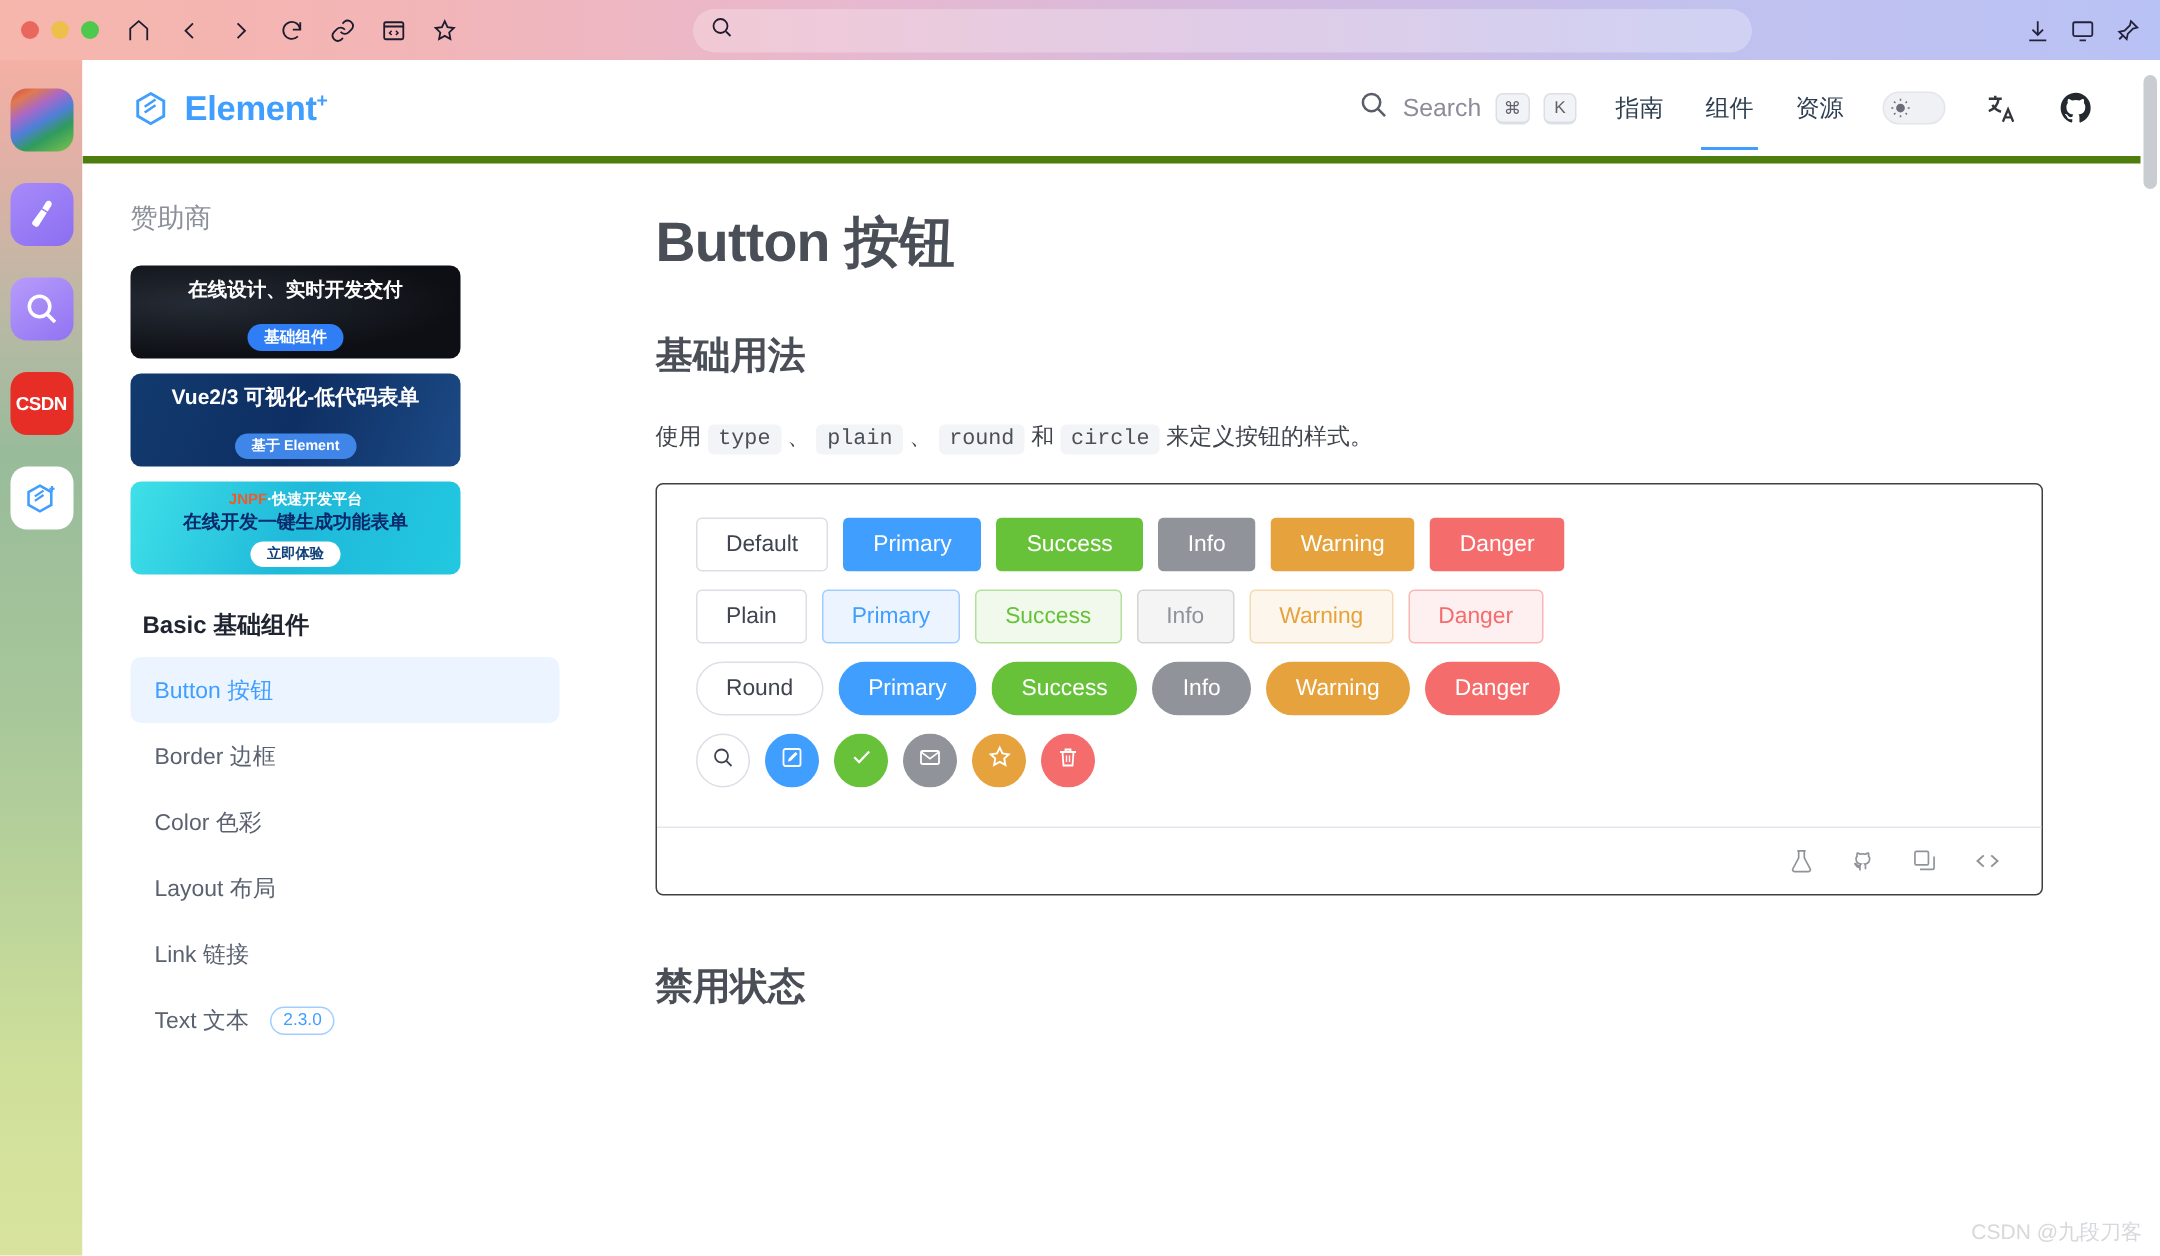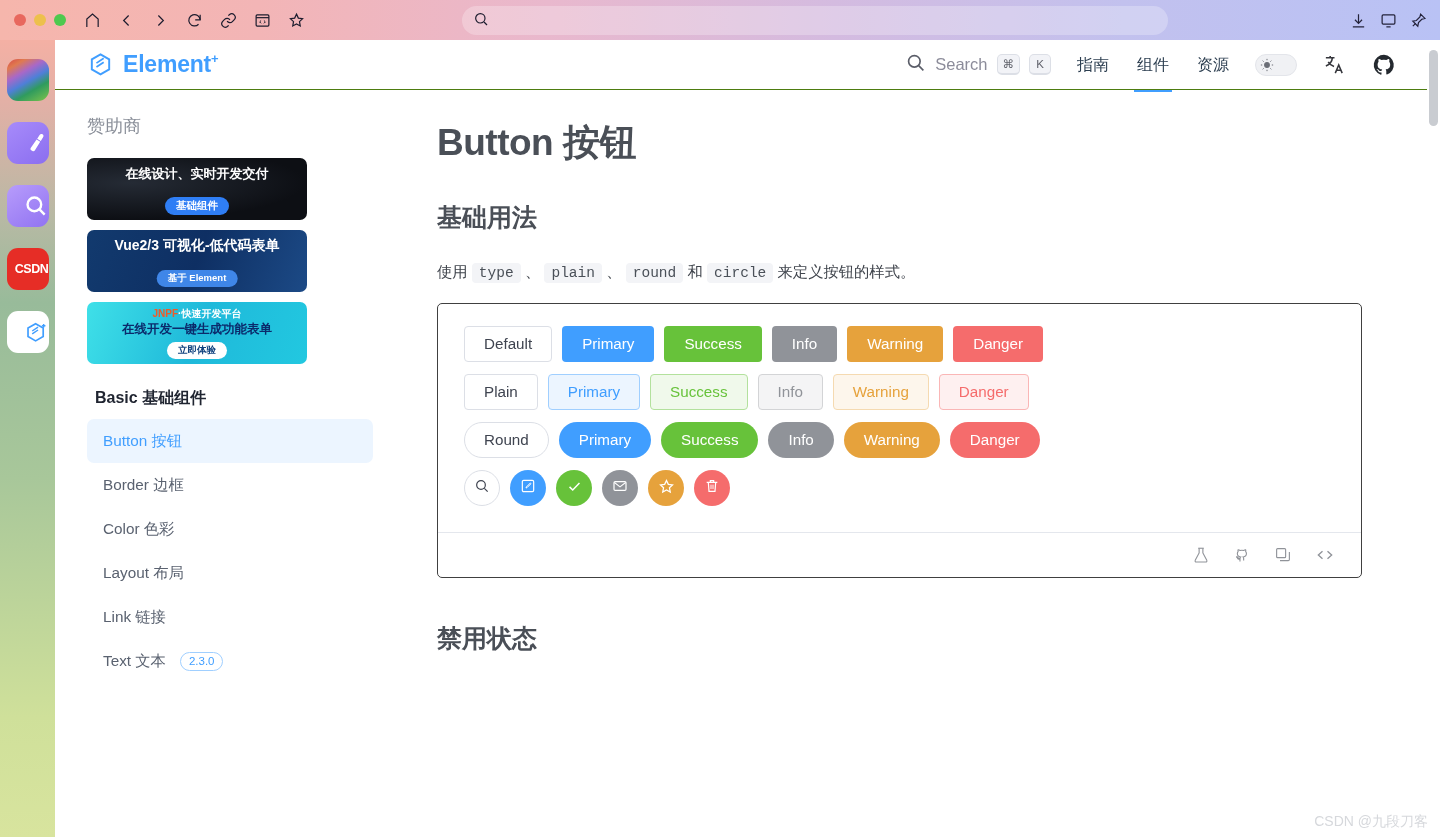--- a/index.html
+++ b/index.html
@@ -29,33 +29,33 @@
   }
   .chrome-right { position: absolute; right: 13px; top: 0; height: 40px; display: flex; align-items: center; gap: 13px; }
   .chrome-right .ic { color: #23223a; display: flex; align-items: center; }
 
   
   #left-dock {
     position: absolute; left: 0; top: 40px; width: 55px; height: 797px;
     background: linear-gradient(180deg,#f4b0a4 0%,#e2b0a6 8%,#b8b9a4 22%,#98bb9a 33%,#a8c79a 55%,#cfe09a 85%,#d8e49e 100%);
     padding-top: 7px; display: flex; flex-direction: column; align-items: center; gap: 9px;
   }
-  .dock-app { width: 42px; height: 42px; border-radius: 11px; display: flex; align-items: center; justify-content: flex-end; overflow: hidden; margin-top: 12px; }
+  .dock-app { width: 42px; height: 42px; border-radius: 11px; display: flex; align-items: center; justify-content: center; overflow: hidden; margin-top: 12px; }
   .dock-app.wallpaper { background: linear-gradient(150deg,#d64a4a 0%,#e07a4f 16%,#a868c8 34%,#4f7fd8 52%,#2f9b5e 70%,#7fc44a 100%); }
   .dock-app.brush { background: linear-gradient(145deg,#a78bfa,#8b6ef0); }
   .dock-app.searchp { background: linear-gradient(145deg,#b79cfb,#9173f2); }
   .dock-app.csdn { background: #e62d26; color: #fff; font-weight: bold; font-size: 12.5px; letter-spacing: -0.4px; }
   .dock-app.elplus { background: #fff; }
 
   
   #page { position: absolute; left: 55px; top: 40px; width: 1385px; height: 797px; background: #fff; overflow: hidden; }
 
   
   #site-header {
-    position: relative; height: 50px; border-bottom: 1px solid #4d7c0f;
+    position: relative; height: 69px; border-bottom: 5px solid #4d7c0f;
     display: flex; align-items: center; padding: 0 44px 0 32px; background: #fff;
   }
   .brand { display: flex; align-items: center; gap: 9px; }
   .brand-text { font-size: 23px; font-weight: 600; color: #409eff; letter-spacing: -0.2px; position: relative; }
   .brand-plus { font-size: 13px; vertical-align: super; font-weight: 700; }
   .header-right { margin-left: auto; display: flex; align-items: center; gap: 26px; }
   .searchbox { display: flex; align-items: center; gap: 9px; cursor: pointer; }
   .searchbox .label { color: #8c8c9a; font-size: 16.5px; }
   .kbd {
     min-width: 22px; height: 21px; padding: 0 5px; border-radius: 5px;

